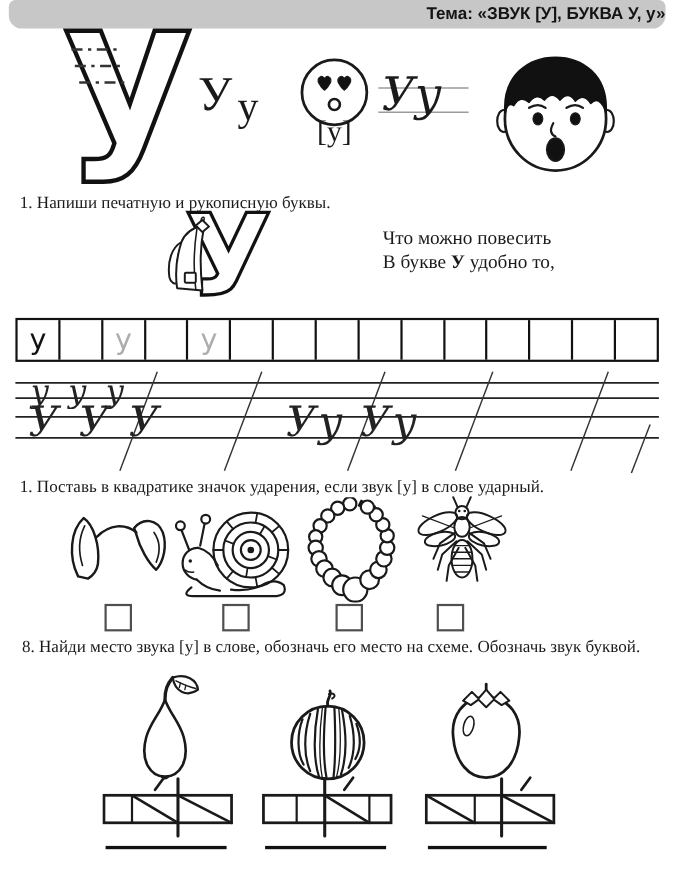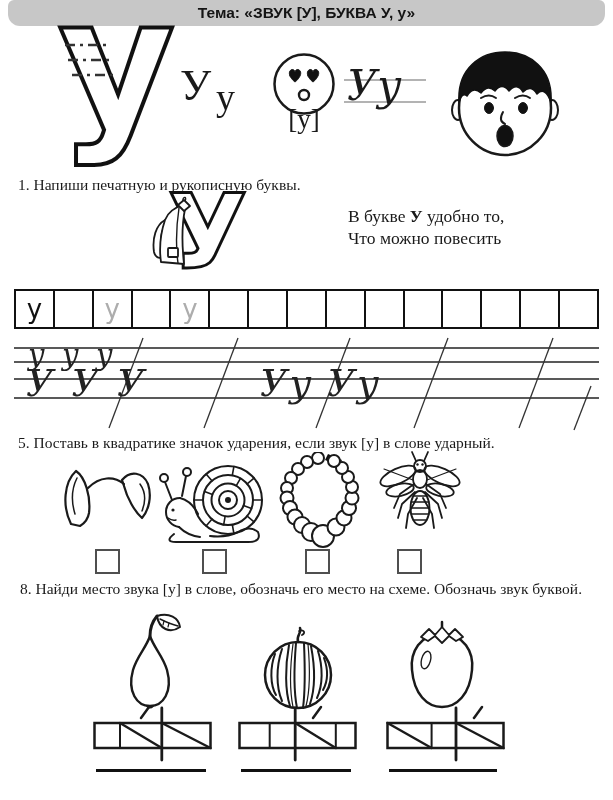--- a/index.html
+++ b/index.html
@@ -1,20 +1,20 @@
 <!DOCTYPE html>
 <html><head>
 <meta charset="utf-8">
 <style>
   html,body{margin:0;padding:0;background:#fff;}
   #page{position:relative;width:613px;height:800px;background:#fff;overflow:hidden;
         font-family:"Liberation Serif",serif;color:#1a1a1a;}
   .abs{position:absolute;}
   #topic-bar{left:8px;top:0;width:597px;height:26px;background:#c7c7c7;
-             border-radius:6px 6px 12px 12px;display:flex;align-items:center;justify-content:center;}
+             border-radius:6px 6px 12px 12px;display:flex;align-items:center;justify-content:flex-end;}
   #topic-bar span{font-family:"Liberation Sans",sans-serif;font-weight:700;font-size:15.5px;color:#141414;}
   .serif-line{font-size:15.5px;white-space:nowrap;}
   .poem{font-size:17.5px;line-height:21.5px;}
   .poem b{font-weight:700;}
   #boxes{left:14px;top:289px;width:585px;height:40px;border:2px solid #111;
          display:flex;box-sizing:border-box;}
   .pbox{flex:1;border-right:2px solid #111;display:flex;align-items:center;justify-content:center;
         font-family:"DejaVu Sans",sans-serif;font-size:26px;}
   .pbox:last-child{border-right:none;}
   .pbox.solid{color:#111;}
@@ -85,22 +85,22 @@
       <path d="M46,12 C42,5 50,3 47,9" fill="none" stroke-width="1.4"></path>
       <path d="M27,28 C18,33 14,46 16,60 C17,65 21,67 24,65 C22,53 23,40 27,32 Z"></path>
       <path d="M46,13 C38,15 30,20 27,28 C23,40 21,56 23,70 L46,72 C44,54 44,32 47,17 Z"></path>
       <path d="M41,16 C38,36 38,56 40,71" fill="none" stroke-width="1.4"></path>
       <path d="M40,13 L46,8 L52,14 L46,19 Z"></path>
       <rect x="30" y="56" width="10" height="9" rx="1"></rect>
     </g>
   </svg>
 
   <div class="abs poem" style="left:348px;top:206px">
+    <div>Что можно повесить</div>
     <div><span>В букве </span><b>У</b><span> удобно то,</span></div>
-    <div>Что можно повесить</div>
   </div>
 
   <div id="boxes" class="abs">
     <div class="pbox solid">у</div>
     <div class="pbox"></div>
     <div class="pbox traced">у</div>
     <div class="pbox"></div>
     <div class="pbox traced">у</div>
     <div class="pbox"></div>
     <div class="pbox"></div>
@@ -129,21 +129,21 @@
       <line x1="505" y1="92" x2="539" y2="2"></line>
       <line x1="560" y1="94" x2="577" y2="50"></line>
     </g>
     <g font-family="DejaVu Serif, serif" font-style="italic" fill="#222">
       <text x="14" y="29" font-size="29" letter-spacing="4">у у у</text>
       <text x="12" y="60" font-size="38" letter-spacing="3">У У У</text>
       <text x="246" y="60" font-size="38" letter-spacing="2">Уу Уу</text>
     </g>
   </svg>
 
-  <div class="abs serif-line" style="left:18px;top:434px">5. Поставь в квадратике значок ударения, если звук [у] в слове ударный.</div>
+  <div class="abs serif-line" style="left:18px;top:434px">1. Поставь в квадратике значок ударения, если звук [у] в слове ударный.</div>
 
   <svg class="abs" style="left:58px;top:466px" width="98" height="64" viewBox="0 0 98 64">
     <g stroke="#1a1a1a" fill="none" stroke-width="2.2" stroke-linecap="round" stroke-linejoin="round">
       <path d="M13,58 C4,40 6,16 18,5 C27,11 33,30 31,47 C30,53 27,57 22,60 Z"></path>
       <path d="M17,48 C13,35 14,22 19,12" stroke-width="1.5"></path>
       <path d="M30,22 C42,10 56,10 66,18"></path>
       <path d="M64,14 C72,4 85,6 90,18 C94,30 91,44 84,52 C77,46 69,32 66,20 Z"></path>
       <path d="M84,45 C88,35 87,25 82,18" stroke-width="1.5"></path>
     </g>
   </svg>

